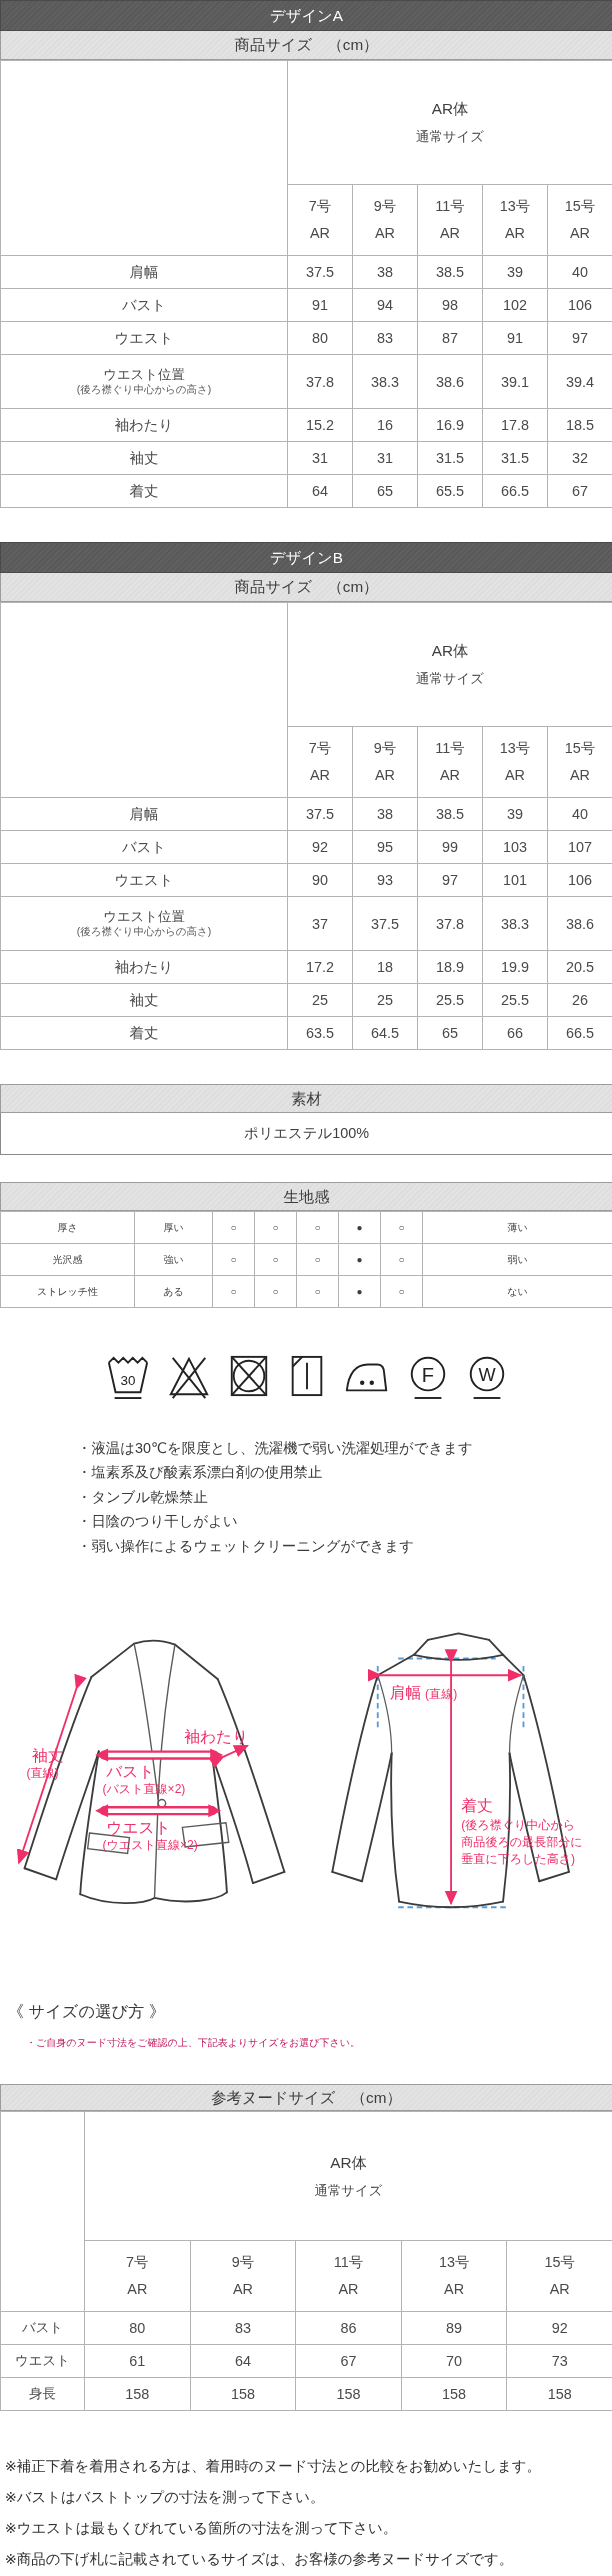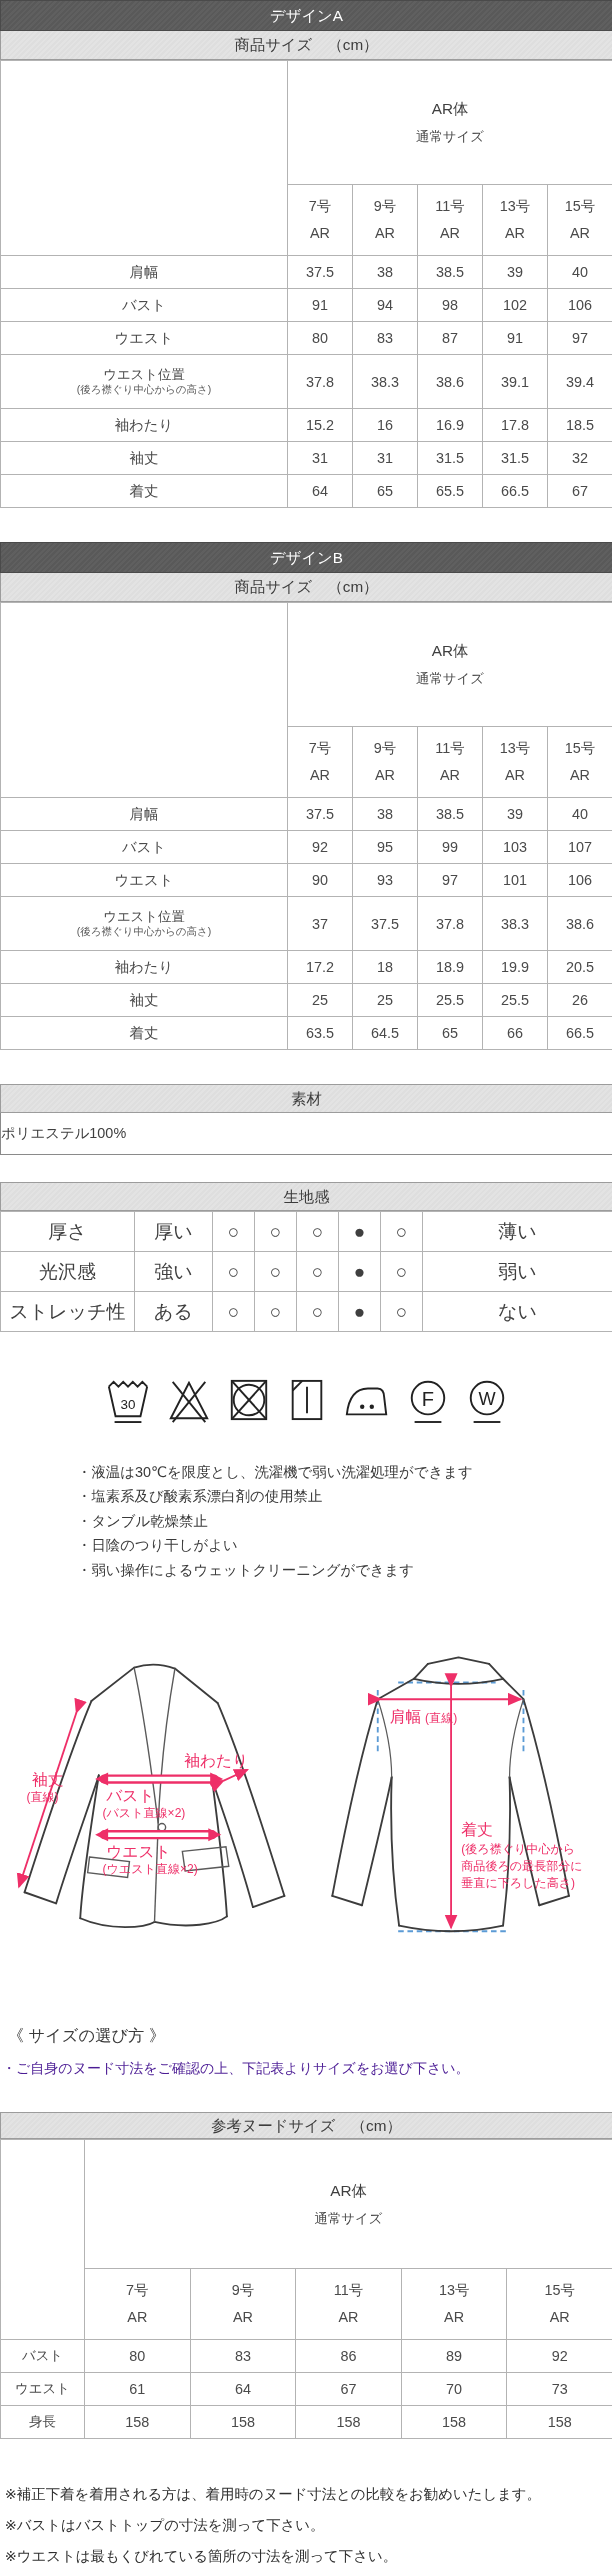--- a/index.html
+++ b/index.html
@@ -42,44 +42,44 @@
   tr.r td { height:33px; }
   tr.rpos td { height:54px; }
   td.lbl { font-size:13.4px; }
   .poslabel { display:block; font-size:13.4px; line-height:1.3; }
   .posnote  { display:block; font-size:10.5px; color:#5a5a5a; line-height:1.3; }
 
   .gap36 { height:34px; } .gap28 { height:27px; } .gap44 { height:42px; }
   .gap56 { height:54px; } .gap22 { height:21px; } .gap14 { height:13.4px; }
 
   
-  .mat-value { height:42px; line-height:41px; text-align:left; font-size:14.4px;
+  .mat-value { height:42px; line-height:41px; text-align:center; font-size:14.4px;
     border:1px solid #8a8a8a; border-top:none; color:#3f3f3f; }
 
   
   table.fabric { width:100%; border-collapse:collapse; table-layout:fixed;
     border:1px solid #8a8a8a; border-top:none; }
-  table.fabric td { border:1px solid #b3b3b3; height:40px; text-align:center;
-    vertical-align:middle; font-size:19px; color:#3f3f3f; }
+  table.fabric td { border:1px solid #b3b3b3; height:32px; text-align:center;
+    vertical-align:middle; font-size:10px; color:#3f3f3f; }
   td.dotcell { font-size:12.4px; color:#1e1e1e; }
 
   
   .care-row { display:flex; justify-content:center; align-items:flex-end; gap:15px; height:52px; }
   .care-row svg { display:block; }
 
   
   .care-notes { padding-left:77px; margin-top:34px; }
   .care-notes div { font-size:14.4px; line-height:24.4px; color:#3a3a3a; }
 
   
   .diagrams { display:flex; justify-content:space-between; padding:0 5.7px; }
 
   
   .guide-head { padding-left:7.7px; font-size:16.3px; color:#3a3a3a; }
-  .guide-text { padding-left:2px; font-size:14px; color:#4c1d95; }
+  .guide-text { padding-left:26px; font-size:10px; color:#be185d; }
 
   
   table.nude td.lblN { font-size:13.4px; }
 
   
   .footnotes { padding-left:4.8px; margin-top:40px; }
   .footnotes div { font-size:14.4px; line-height:31px; color:#2f2f2f; }
 </style>
 </head>
 <body>

